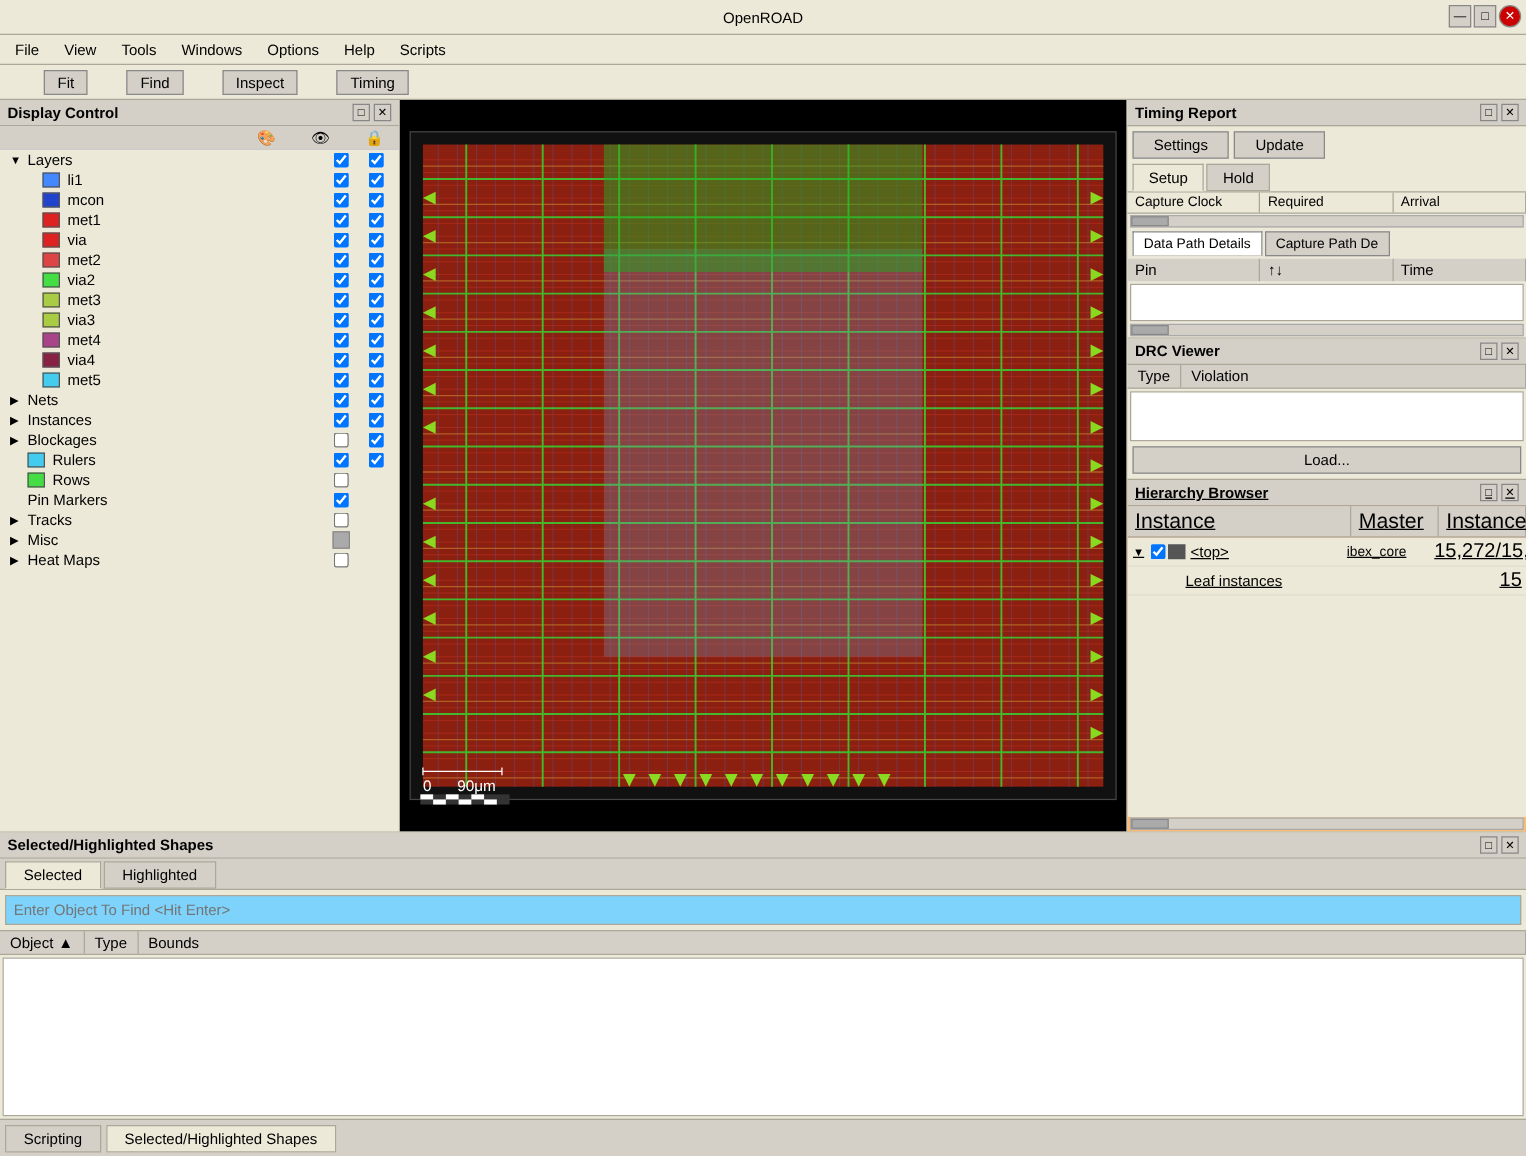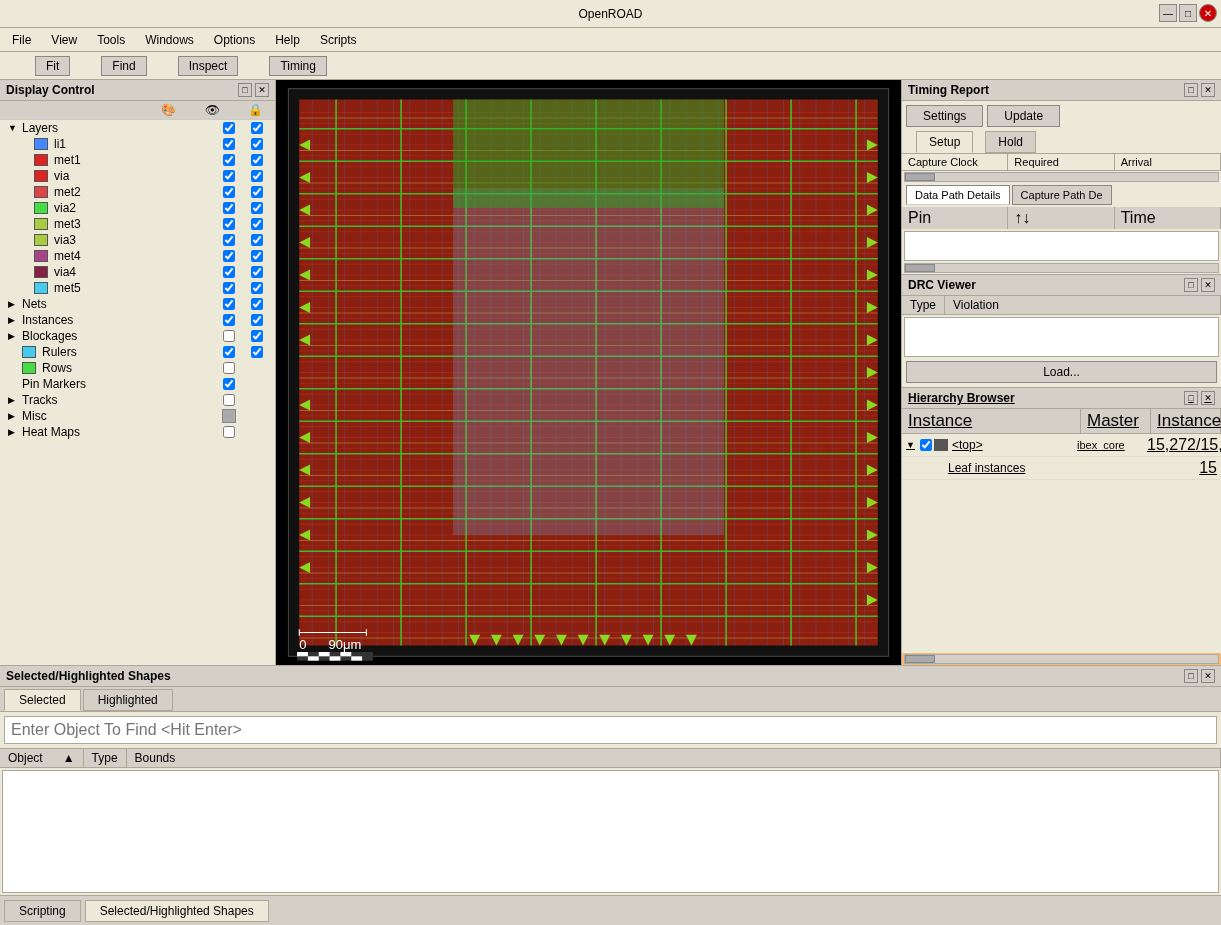--- a/index.html
+++ b/index.html
@@ -67,21 +67,21 @@
 
     
     .main-layout {
       display: flex;
       height: calc(925px - 80px - 260px);
       background: #d4d0c8;
     }
 
     
     .left-panel {
-      width: 276px;
+      width: 320px;
       background: #ece9d8;
       border-right: 1px solid #aca899;
       display: flex;
       flex-direction: column;
     }
     .panel-title-bar {
       background: #d4d0c8;
       padding: 3px 6px;
       border-bottom: 1px solid #aca899;
       display: flex;
@@ -173,21 +173,20 @@
       display: flex;
       border-bottom: 1px solid #aca899;
       padding: 0 4px;
     }
     .timing-tab {
       padding: 3px 12px;
       border: 1px solid #aca899;
       background: #d4d0c8;
       cursor: pointer;
       margin-right: 2px;
-      margin-left: 10px;
     }
     .timing-tab.active { background: #ece9d8; border-bottom: 1px solid #ece9d8; }
     .timing-sub-header {
       display: flex;
       border-bottom: 1px solid #aca899;
     }
     .timing-sub-col {
       flex: 1;
       padding: 2px 6px;
       border-right: 1px solid #aca899;
@@ -207,21 +206,21 @@
     }
     .path-btn.active { background: #fff; border-bottom: 1px solid #d4d0c8; }
     .pin-header {
       display: flex;
       background: #d4d0c8;
     }
     .pin-col {
       flex: 1;
       padding: 2px 6px;
       border-right: 1px solid #aca899;
-      font-size: 16px;
+      font-size: 12px;
     }
     .timing-data-area {
       height: 30px;
       background: #fff;
       border: 1px solid #aca899;
       margin: 2px;
     }
 
     
     .drc-viewer {
@@ -329,36 +328,36 @@
       margin-right: 2px;
     }
     .sel-tab.active { background: #ece9d8; border-bottom: 1px solid #ece9d8; }
     .sel-search {
       padding: 4px;
     }
     .sel-search input {
       width: 100%;
       padding: 4px 6px;
       border: 1px solid #aca899;
-      background: #ffffff;
-      font-size: 16px;
+      background: #7dd3fc;
+      font-size: 12px;
     }
     .sel-table-header {
       display: flex;
       background: #d4d0c8;
       border-bottom: 1px solid #aca899;
       border-top: 1px solid #aca899;
     }
     .sel-col {
       padding: 2px 8px;
       border-right: 1px solid #aca899;
       cursor: pointer;
       display: flex;
       align-items: center;
-      gap: 20px;
+      gap: 4px;
     }
     .sel-col.wide { flex: 1; }
     .sel-data-area {
       flex: 1;
       background: #fff;
       border: 1px solid #aca899;
       margin: 2px;
     }
 
     
@@ -470,20 +469,31 @@
         <div class="color-box" style="background:#4488ff"></div>
         <span class="item-name">li1</span>
         <div class="check-col">
             <input type="checkbox" checked="" style="">
           </div>
         <div class="check-col2">
             <input type="checkbox" checked="" style="">
           </div>
       </div>
 
+      <div class="tree-item indent">
+        <span class="expand-icon"></span>
+        <div class="color-box" style="background:#2244cc"></div>
+        <span class="item-name">mcon</span>
+        <div class="check-col">
+            <input type="checkbox" checked="" style="">
+          </div>
+        <div class="check-col2">
+            <input type="checkbox" checked="" style="">
+          </div>
+      </div>
 
       <div class="tree-item indent">
         <span class="expand-icon"></span>
         <div class="color-box" style="background:#dd2222"></div>
         <span class="item-name">met1</span>
         <div class="check-col">
             <input type="checkbox" checked="" style="">
           </div>
         <div class="check-col2">
             <input type="checkbox" checked="" style="">

